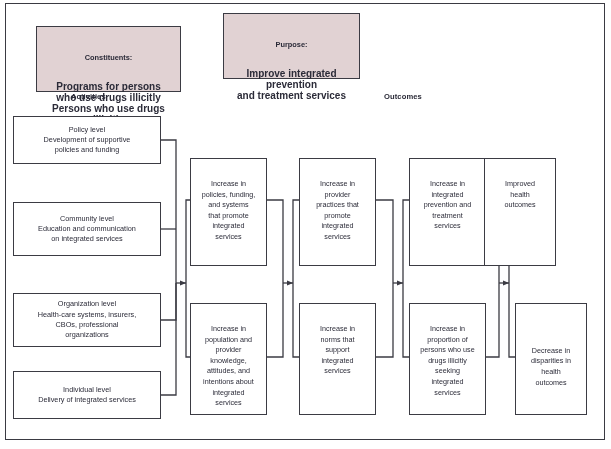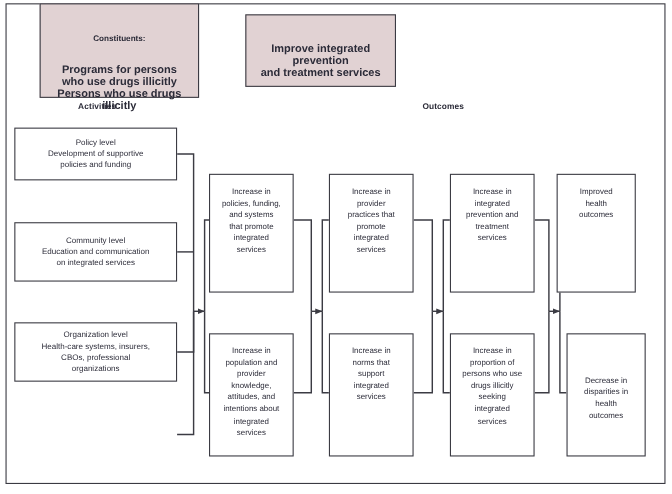--- a/index.html
+++ b/index.html
@@ -57,21 +57,21 @@
   }
   .pink .body{
     display:block;
     font-size:10px;
     line-height:11px;
     white-space:pre-line;
     font-weight:bold;
   }
 
   
-  #box-constituents{ left:36px;  top:3px;  width:145px; height:86px; }
+  #box-constituents{ left:36px;  top:26px;  width:145px; height:66px; }
   #box-purpose{      left:223px; top:13px;  width:137px; height:66px; }
   #box-infections{   left:410px; top:13px;  width:186px; height:57px; }
 
   
   .section-label{
     position:absolute;
     font-size:7.6px;
     font-weight:bold;
     letter-spacing:0.1px;
     z-index:6;
@@ -91,33 +91,33 @@
   #act-policy{       top:116px; height:48px; }
   #act-community{    top:202px; height:54px; }
   #act-organization{ top:293px; height:54px; }
   #act-individual{   top:371px; height:48px; }
 
   
   .outcome{
     font-size:7.2px;
     line-height:10.6px;
     align-items:flex-start;
-    padding-top:10px;
+    padding-top:20px;
   }
   
   #out-a1{ left:190px; top:158px; width:77px; height:108px; }
   #out-a2{ left:190px; top:303px; width:77px; height:112px; }
   
   #out-b1{ left:299px; top:158px; width:77px; height:108px; }
   #out-b2{ left:299px; top:303px; width:77px; height:112px; }
   
   #out-c1{ left:409px; top:158px; width:77px; height:108px; }
   #out-c2{ left:409px; top:303px; width:77px; height:112px; }
   
-  #out-d1{ left:506px; top:158px; width:72px; height:108px; }
+  #out-d1{ left:484px; top:158px; width:72px; height:108px; }
   #out-d2{ left:515px; top:303px; width:72px; height:112px;align-items:center; }
 
   
   #connectors{
     position:absolute;
     left:0; top:0;
     width:611px; height:449px;
     z-index:2;
     pointer-events:none;
   }
@@ -171,20 +171,21 @@
     <span class="txt">
       <span class="hdr">Constituents:</span>
       <span class="body">Programs  for persons
 who  use drugs illicitly
 Persons  who  use drugs illicitly</span>
     </span>
   </div>
 
   <div class="box pink" id="box-purpose">
     <span class="txt">
+      <span class="hdr">Purpose:</span>
       <span class="body">Improve  integrated prevention
 and treatment services</span>
     </span>
   </div>
 
 
   <div class="section-label" id="label-activities">Activities</div>
   <div class="section-label" id="label-outcomes">Outcomes</div>
 
   <div class="box activity" id="act-policy">
@@ -194,20 +195,24 @@
   </div>
   <div class="box activity" id="act-community">
     <span class="txt">Community level
 Education and communication
 on integrated services</span>
   </div>
   <div class="box activity" id="act-organization">
     <span class="txt">Organization level
 Health-care systems, insurers,
 CBOs, professional organizations</span>
+  </div>
+  <div class="box activity" id="act-individual">
+    <span class="txt">Individual level
+Delivery of  integrated services</span>
   </div>
 
   <div class="box outcome" id="out-a1">
     <span class="txt">Increase in
 policies, funding,
 and systems
 that promote
 integrated
 services</span>
   </div>

